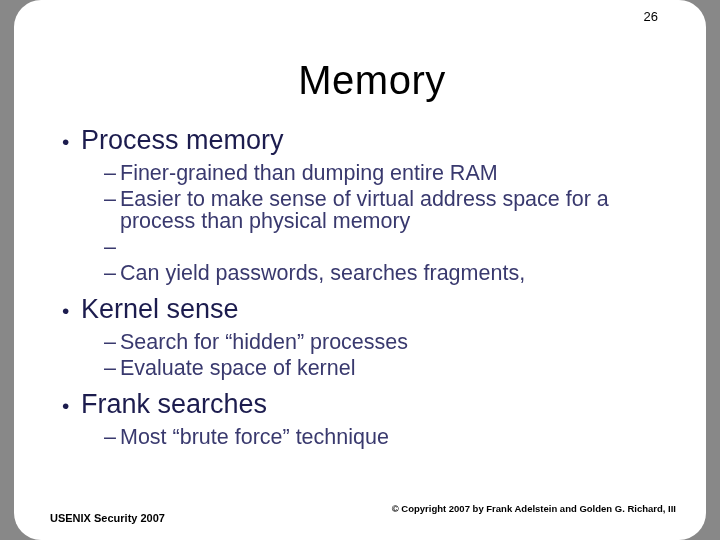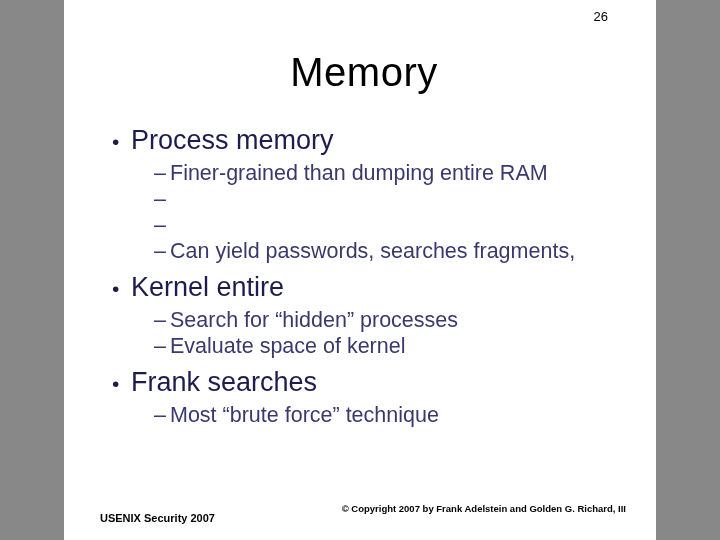--- a/index.html
+++ b/index.html
@@ -1,30 +1,31 @@
 <!DOCTYPE html>
 <html style="--background: #ffffff; --title: #000000; --level1: #1c1c4e; --level2: #39396e; --footer: #000000;"><head>
 <meta charset="utf-8">
 <style>
   html, body { margin: 0; padding: 0; background: #888; }
   .slide {
     position: relative;
-    width: 592px; height: 540px;
+    width: 692px; height: 540px;
     background: var(--background, #ffffff);
     font-family: "Liberation Sans", sans-serif;
     overflow: hidden;
     margin: 0 auto;
+    border-radius: 27px;
   }
   .page-number {
     position: absolute; top: 9px; right: 48px;
     font-size: 13px; color: var(--title, #000);
   }
   .title {
     position: absolute; top: 46px; left: 0; width: 100%;
-    margin: 4px; text-align: center;
+    margin: 12px; text-align: center;
     font-size: 40px; font-weight: normal;
     color: var(--title, #000);
     letter-spacing: 0.5px;
   }
   .content {
     position: absolute; top: 124px; left: 36px; right: 20px;
   }
   .l1 {
     display: flex; align-items: baseline;
     font-size: 27px; line-height: 33px;
@@ -74,36 +75,40 @@
 
     <div class="l2">
       <span class="b2">–</span>
       <span class="l2t">
         <span class="line">Finer-grained than dumping entire RAM</span>
       </span>
     </div>
 
     <div class="l2">
       <span class="b2">–</span>
+      <span class="l2t">
+        <span class="line">Easier to make sense of virtual address space for a</span>
+        <span class="line">process than physical memory</span>
+      </span>
     </div>
 
     <div class="l2">
       <span class="b2">–</span>
     </div>
 
     <div class="l2">
       <span class="b2">–</span>
       <span class="l2t">
         <span class="line">Can yield passwords, searches fragments,</span>
       </span>
     </div>
 
     <div class="l1">
       <span class="b1">•</span>
-      <span>Kernel entire</span>
+      <span>Kernel sense</span>
     </div>
 
     <div class="l2">
       <span class="b2">–</span>
       <span class="l2t">
         <span class="line">Search for “hidden” processes</span>
       </span>
     </div>
 
     <div class="l2">

